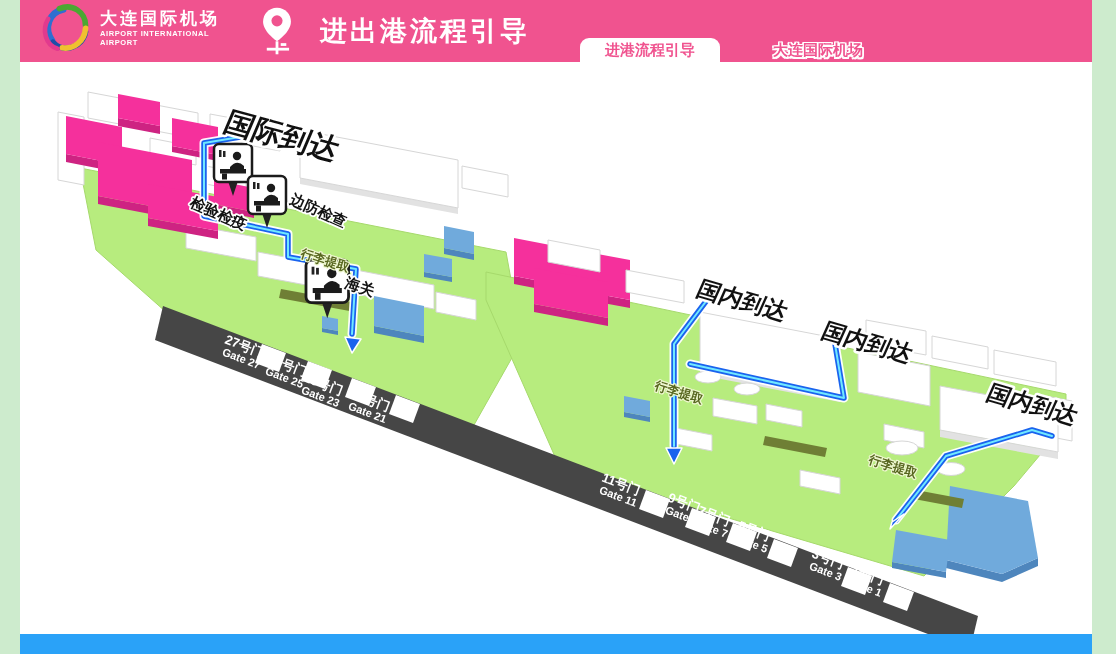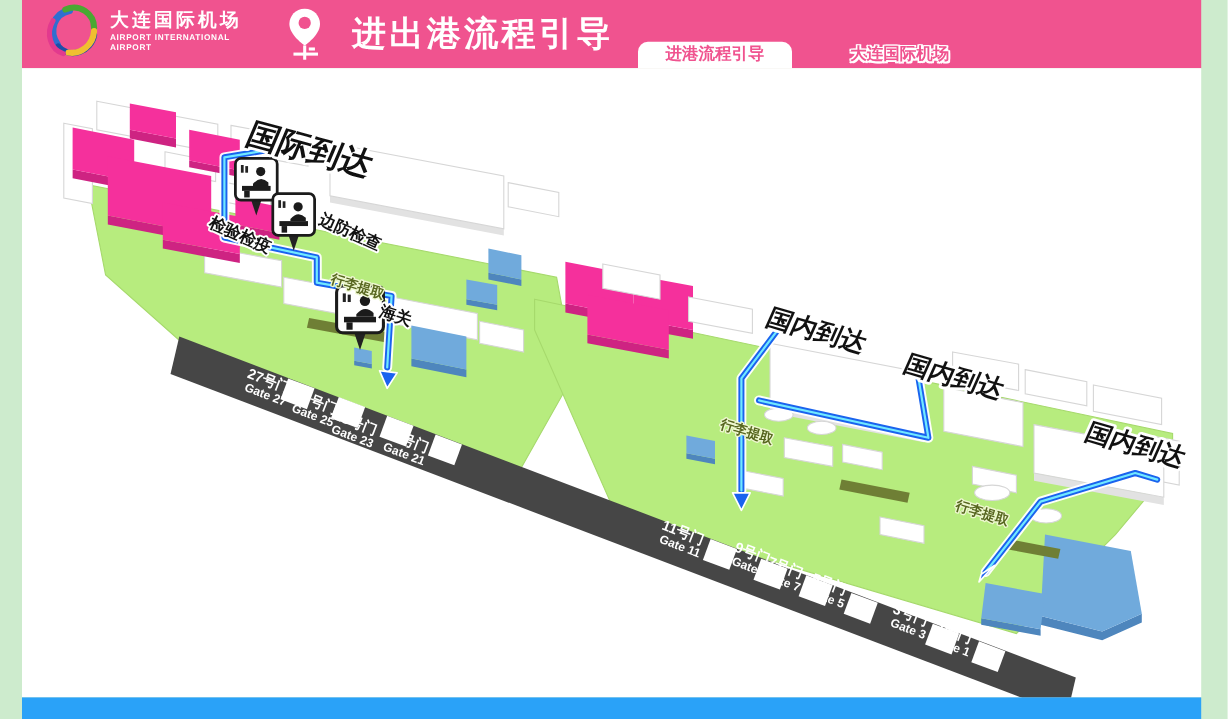--- a/index.html
+++ b/index.html
@@ -5,21 +5,21 @@
   html,body{margin:0;padding:0;}
   body{width:1116px;height:654px;position:relative;overflow:hidden;
        background:#cdebcd;font-family:"Liberation Sans","DejaVu Sans",sans-serif;}
   .header{position:absolute;left:20px;top:0;width:1072px;height:62px;background:#f0538f;}
   .logo-swirl{position:absolute;left:16px;top:3px;width:58px;height:56px;}
   .logo-text{position:absolute;left:80px;top:9px;color:#fff;}
   .logo-cn{font-size:17px;font-weight:bold;letter-spacing:3px;line-height:20px;}
   .logo-en{font-size:7.5px;font-weight:bold;letter-spacing:.6px;line-height:9px;}
   .pin-icon{position:absolute;left:236px;top:6px;width:42px;height:52px;}
   .page-title{position:absolute;left:300px;top:0;height:62px;line-height:62px;
-       color:#fff;font-size:31px;font-weight:bold;letter-spacing:3px;}
+       color:#fff;font-size:27px;font-weight:bold;letter-spacing:3px;}
   .tab{position:absolute;top:38px;height:24px;width:140px;text-align:center;
        line-height:24px;font-size:15px;font-weight:bold;cursor:pointer;}
   .tab-active{left:560px;background:#fff;border-radius:9px 9px 0 0;color:#f0538f;}
   .tab-inactive{left:728px;color:#f0538f;
        text-shadow:-1.5px -1.5px 0 #fff,1.5px -1.5px 0 #fff,-1.5px 1.5px 0 #fff,1.5px 1.5px 0 #fff,0 1.5px 0 #fff,0 -1.5px 0 #fff,1.5px 0 0 #fff,-1.5px 0 0 #fff;}
   .main-area{position:absolute;left:20px;top:62px;width:1072px;height:572px;background:#ffffff;}
   .bottom-bar{position:absolute;left:20px;top:634px;width:1072px;height:20px;background:#2aa2f8;}
   svg text{font-family:"Liberation Sans","DejaVu Sans",sans-serif;}
   .area-label{font-weight:bold;fill:#111;stroke:#fff;stroke-width:5px;paint-order:stroke;
        stroke-linejoin:round;}

